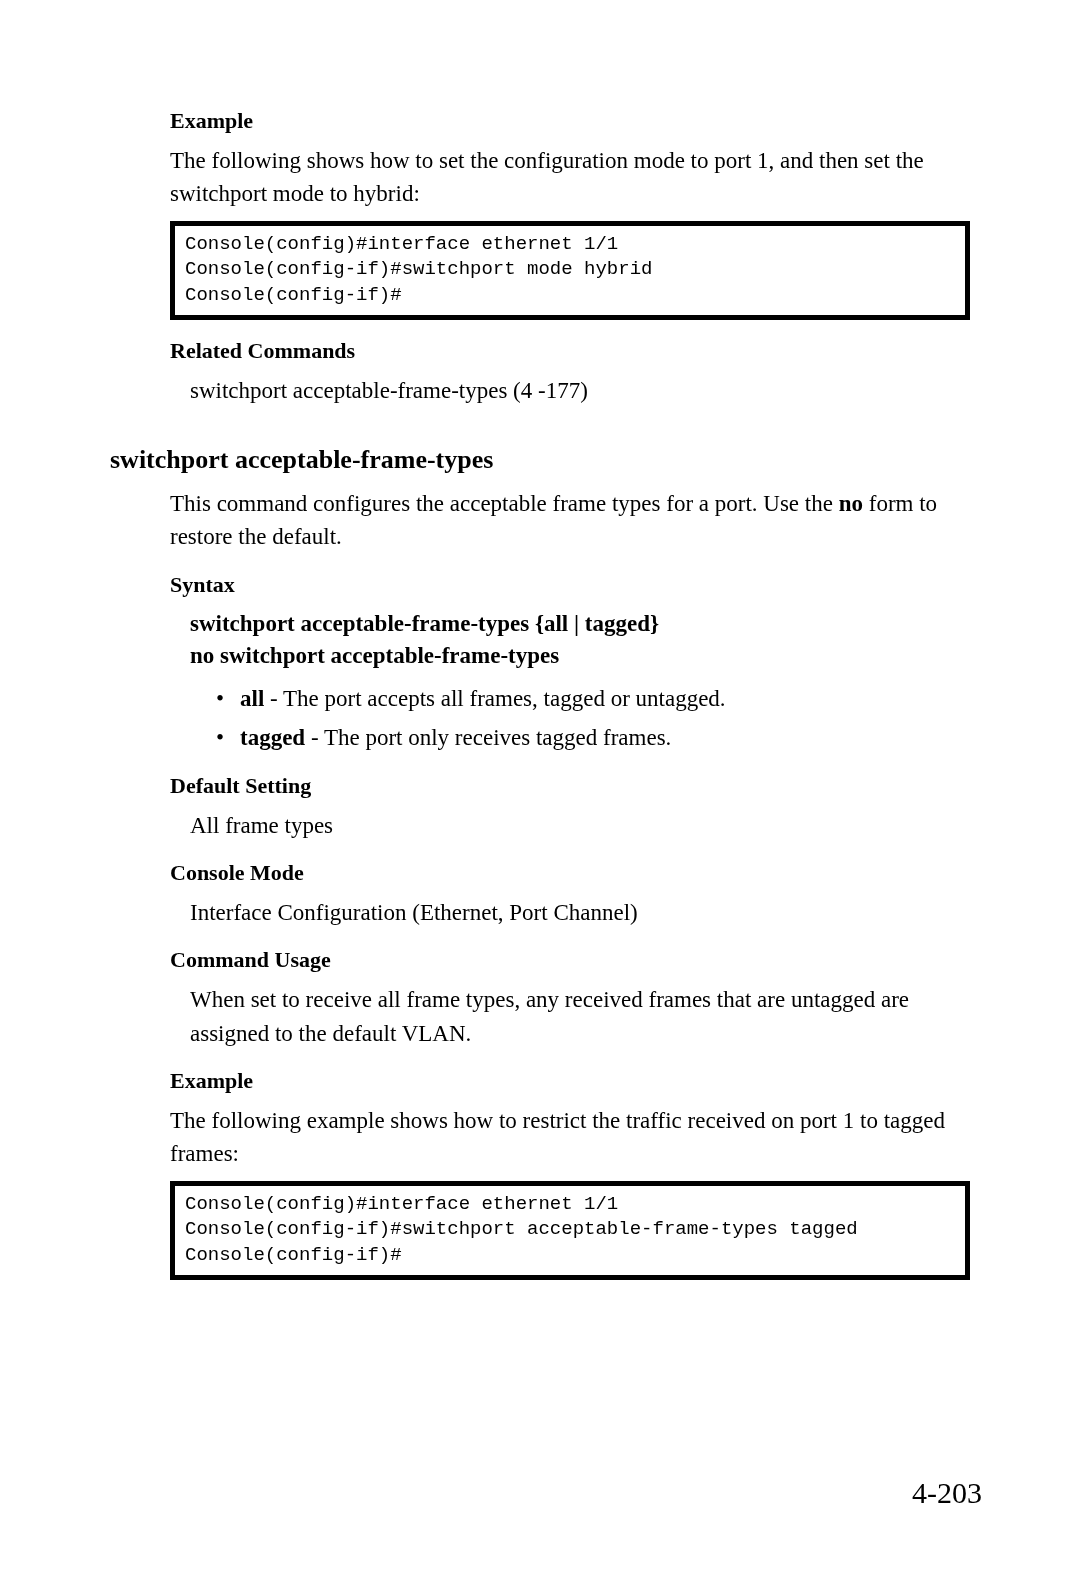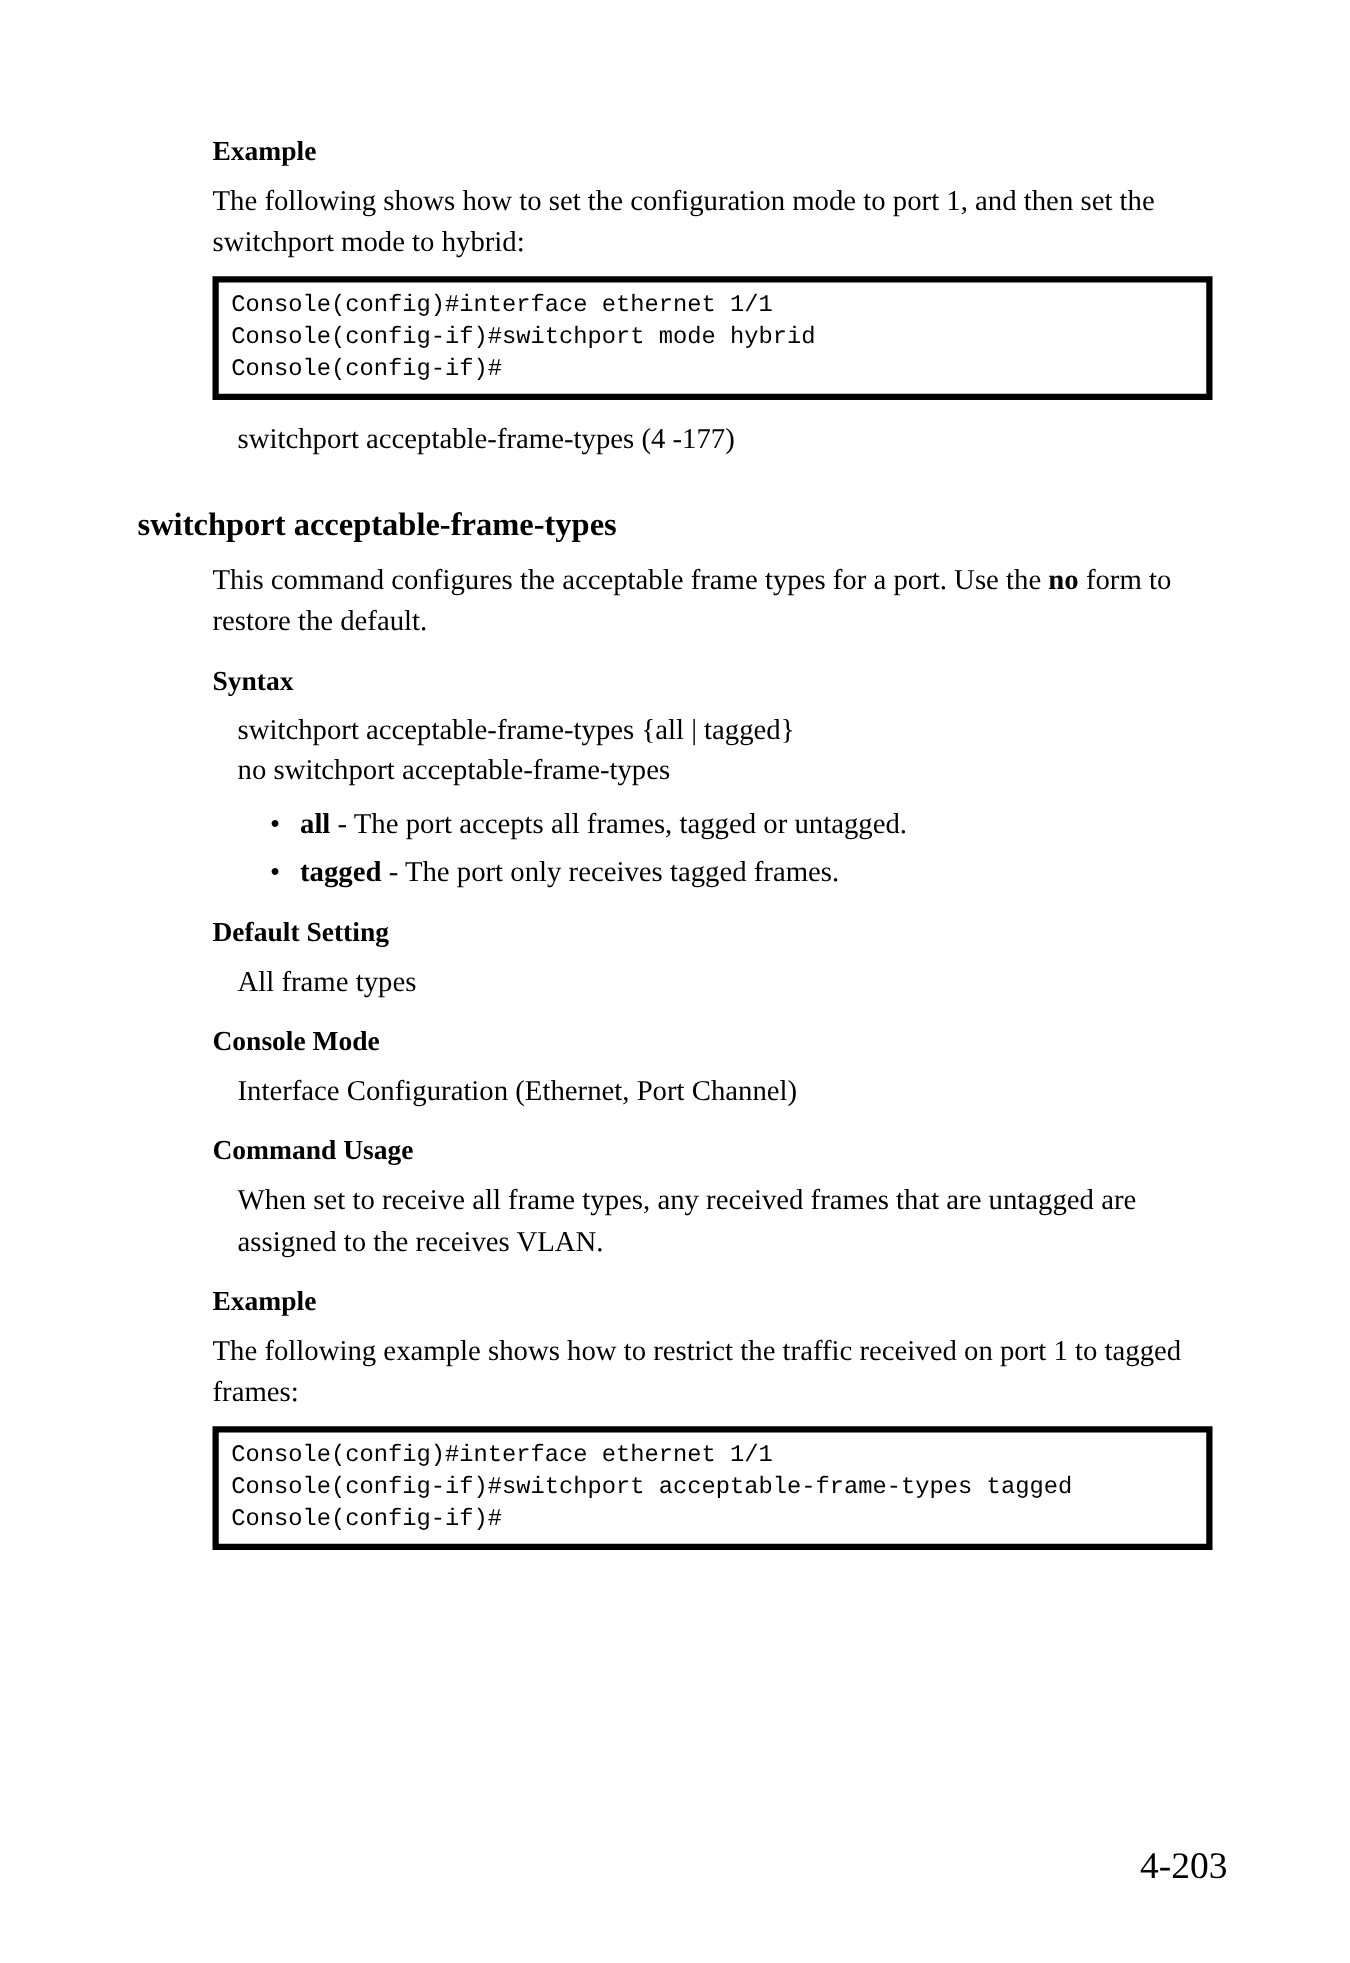--- a/index.html
+++ b/index.html
@@ -45,21 +45,21 @@
     .body-text {
       font-size: 23px;
       line-height: 1.45;
       margin-bottom: 10px;
     }
     .indent-1 {
       padding-left: 20px;
     }
     .indent-syntax {
       padding-left: 20px;
-      font-weight: normal;
+      font-weight: bold;
       font-size: 23px;
       line-height: 1.4;
       margin-bottom: 10px;
     }
     .bullet-list {
       list-style: none;
       padding-left: 70px;
       margin: 8px 0 14px 0;
     }
     .bullet-list li {
@@ -97,20 +97,21 @@
 
 
   <div class="content">
 
     <div class="sec-head">Example</div>
     <div class="body-text">The following shows how to set the configuration mode to port 1, and then set the switchport mode to hybrid:</div>
     <div class="code-box">Console(config)#interface ethernet 1/1
 Console(config-if)#switchport mode hybrid
 Console(config-if)#</div>
 
+    <div class="sec-head">Related Commands</div>
     <div class="body-text indent-1">switchport acceptable-frame-types (4 -177)</div>
 
     <div class="sec-head-major">switchport acceptable-frame-types</div>
     <div class="body-text">
       <span>This command configures the acceptable frame types for a port. Use the </span><b>no</b><span> form to restore the default.</span>
     </div>
 
     <div class="sec-head">Syntax</div>
     <div class="indent-syntax">
       <div>switchport acceptable-frame-types {all | tagged}</div>
@@ -126,21 +127,21 @@
       </li>
     </ul>
 
     <div class="sec-head">Default Setting</div>
     <div class="body-text indent-1">All frame types</div>
 
     <div class="sec-head">Console Mode</div>
     <div class="body-text indent-1">Interface Configuration (Ethernet, Port Channel)</div>
 
     <div class="sec-head">Command Usage</div>
-    <div class="body-text indent-1">When set to receive all frame types, any received frames that are untagged are assigned to the receives VLAN.</div>
+    <div class="body-text indent-1">When set to receive all frame types, any received frames that are untagged are assigned to the default VLAN.</div>
 
     <div class="sec-head">Example</div>
     <div class="body-text">The following example shows how to restrict the traffic received on port 1 to tagged frames:</div>
     <div class="code-box">Console(config)#interface ethernet 1/1
 Console(config-if)#switchport acceptable-frame-types tagged
 Console(config-if)#</div>
 
   </div>
 
   <div class="page-number">4-203</div>

